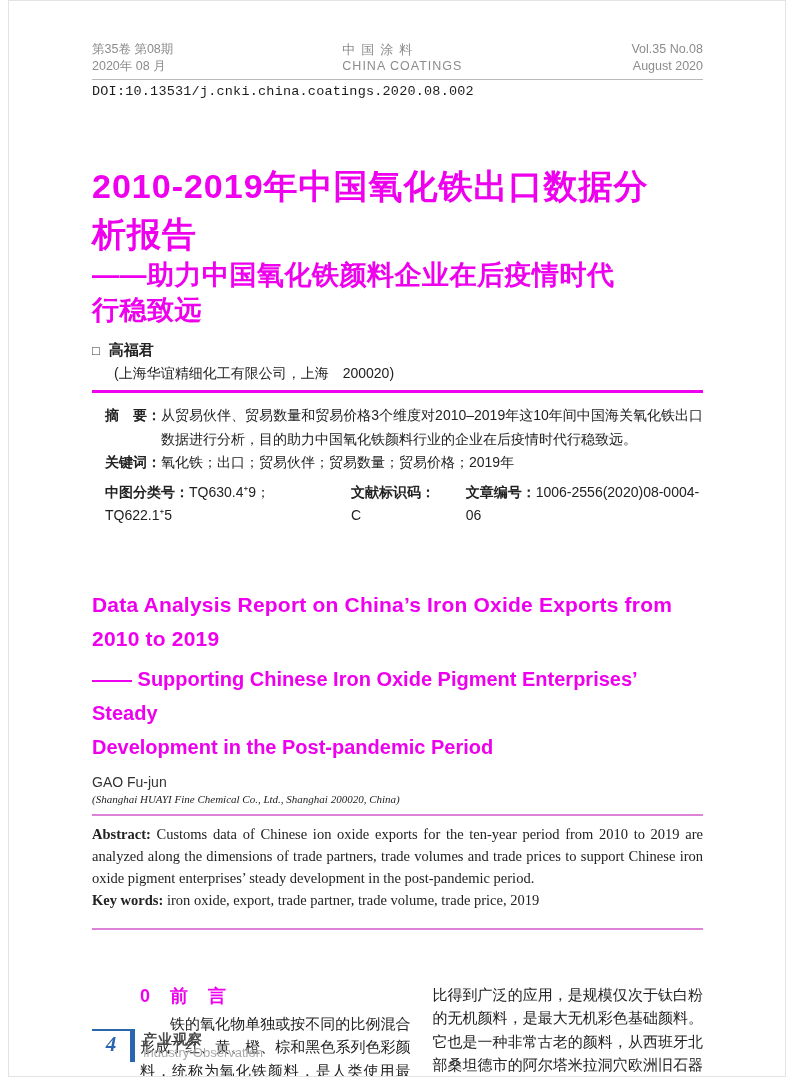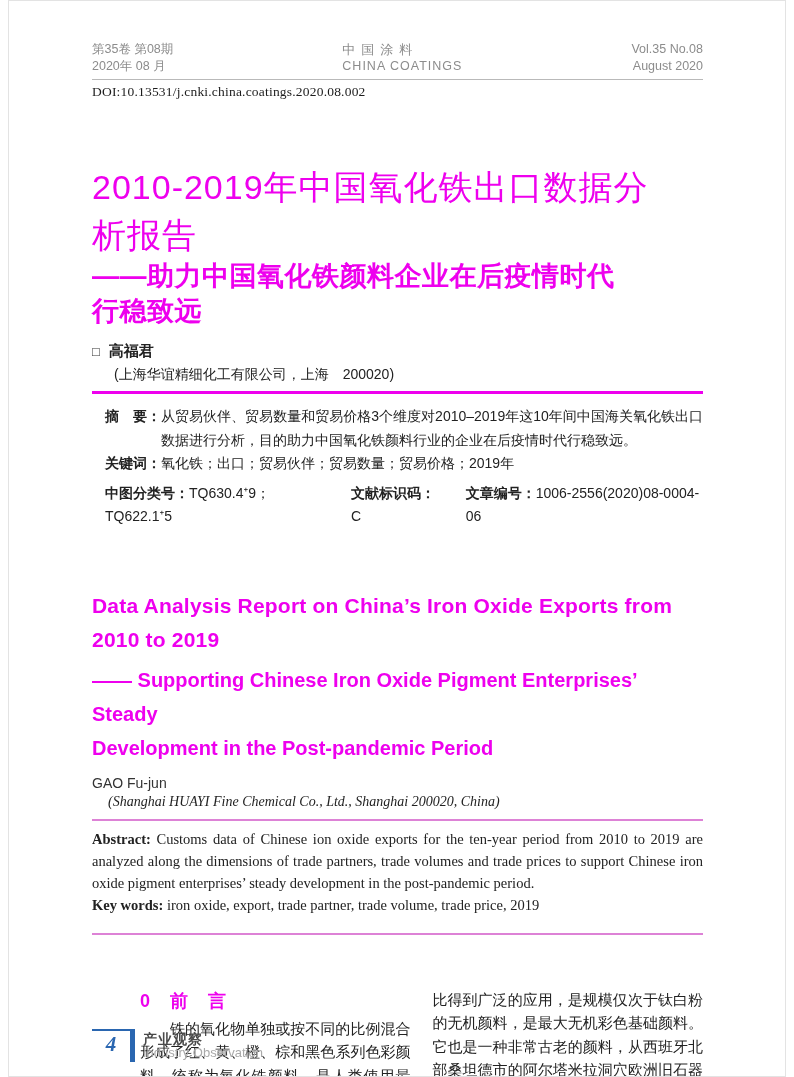--- a/index.html
+++ b/index.html
@@ -11,24 +11,24 @@
     padding:40px 82px 0 83px;
   }
 
   
   .jheader { display:flex; justify-content:space-between; align-items:flex-start; color:#8c8c8c; font-size:12.5px; line-height:17px; }
   .jheader .col-center { text-align:left; }
   .jheader .col-right { text-align:right; }
   .journal-cn { letter-spacing:6px; font-size:13px; }
   .journal-en { letter-spacing:1px; }
   .header-rule { border:none; border-top:1px solid #b9b9b9; margin-top:4px; }
-  .doi { font-family:Liberation Serif, serif; font-size:13.5px; color:#1c1c1c; margin-top:4px; letter-spacing:0.2px; }
+  .doi { font-family:Liberation Mono, monospace; font-size:13.5px; color:#1c1c1c; margin-top:4px; letter-spacing:0.2px; }
 
   
-  .title-cn { margin-top:63px; color:#ee00ee; font-weight:400; font-size:34px; line-height:48px; letter-spacing:1px; }
+  .title-cn { margin-top:63px; color:#ee00ee; font-weight:700; font-size:34px; line-height:48px; letter-spacing:1px; }
   .subtitle-cn { color:#ee00ee; font-weight:900; font-size:27px; line-height:35px; letter-spacing:0.5px; }
 
   
   .author-row { margin-top:13px; font-size:15px; display:flex; align-items:center; }
   .author-marker { font-size:13px; margin-right:9px; color:#333; }
   .author-name { font-weight:bold;font-family:Liberation Serif, serif; }
   .affil-cn { margin-top:5px; margin-left:22px; font-size:14px; }
   .rule-thick { border:none; border-top:3px solid #ee00ee; margin-top:7px; }
 
   
@@ -36,21 +36,21 @@
   .abs-row { display:flex; }
   .abs-label { font-weight:bold; white-space:nowrap; }
   .abs-text { flex:1; text-align:justify; }
   .clc-row { display:flex; justify-content:space-between; margin-top:6px; font-size:14px;gap:25px; }
   .clc-row .lbl { font-weight:bold; }
 
   
   .title-en { margin-top:60px; color:#ee00ee; font-weight:bold; font-size:21px; line-height:34px; letter-spacing:0.2px; }
   .subtitle-en { margin-top:6px; color:#ee00ee; font-weight:bold; font-size:20px; line-height:34px; }
   .author-en { margin-top:10px; font-size:14px; color:#333; }
-  .affil-en { margin-top:3px; font-family:"Liberation Serif", serif; font-style:italic; font-size:14px; color:#222;margin-left:16px; }
+  .affil-en { margin-top:3px; font-family:"Liberation Serif", serif; font-style:italic; font-size:11px; color:#222; }
 
   .rule-pink { border:none; border-top:2px solid #dd82d6; margin-top:9px; }
   .abstract-en { font-family:"Liberation Serif", serif; font-size:14.5px; line-height:22px; text-align:justify; padding:7px 0 8px 0; }
   .abstract-en .lbl { font-weight:bold; }
 
   
   .columns { display:flex; gap:22px; margin-top:53px;margin-left:48px; }
   .col { width:303px; font-size:15px; line-height:23.5px; text-align:justify; }
   .section-heading { color:#ee00ee; font-weight:bold; font-size:18px; line-height:26px; margin-bottom:3px; letter-spacing:1px; }
   .para-indent { text-indent:2em; }

